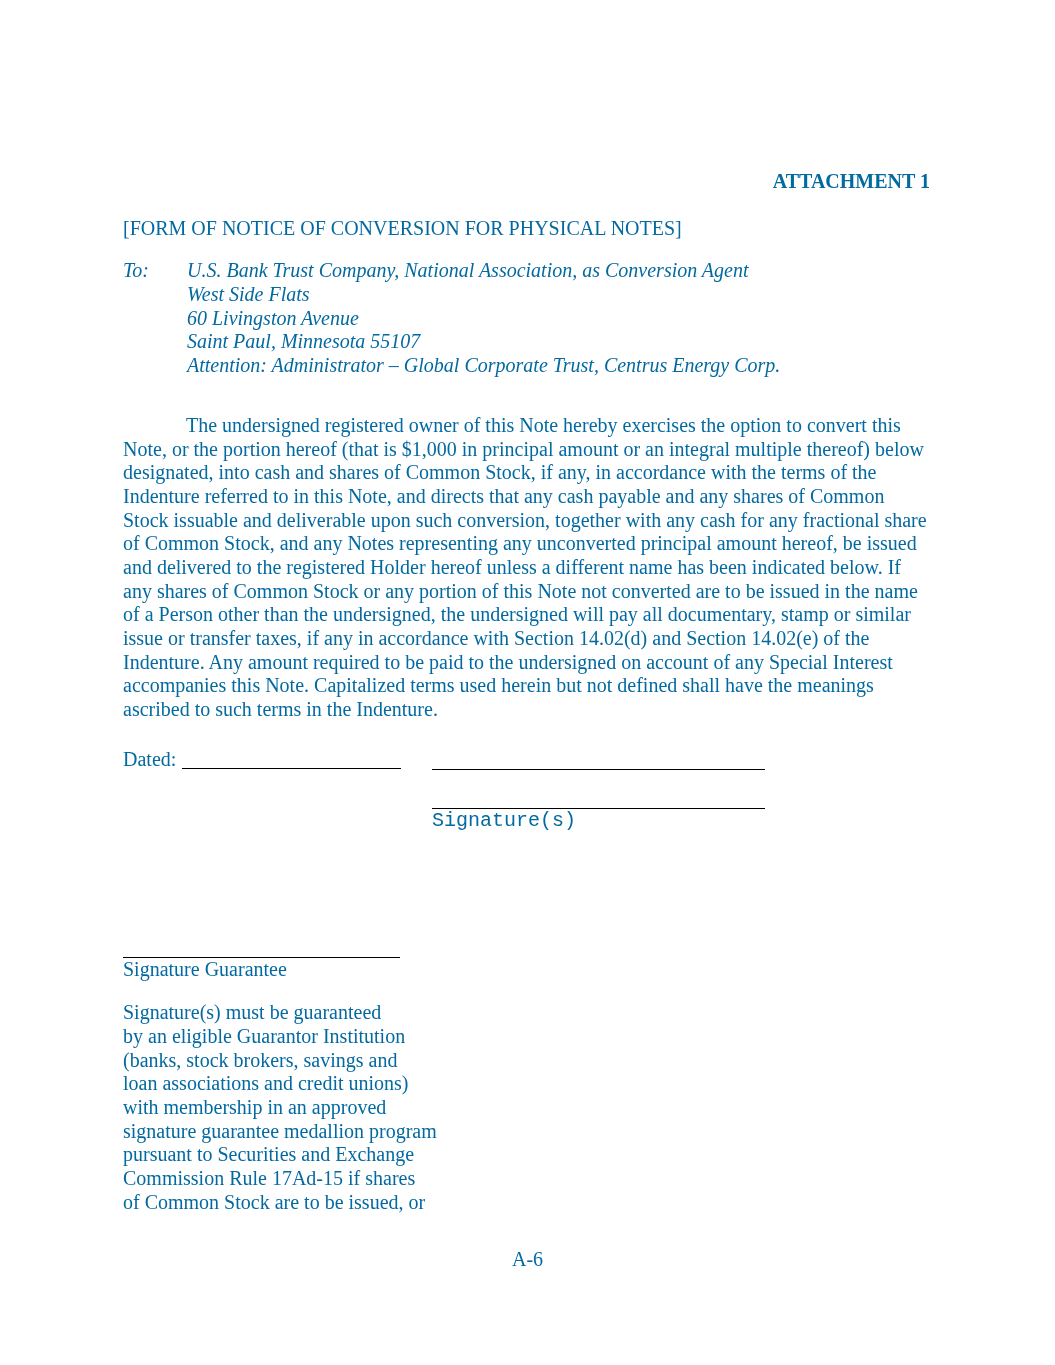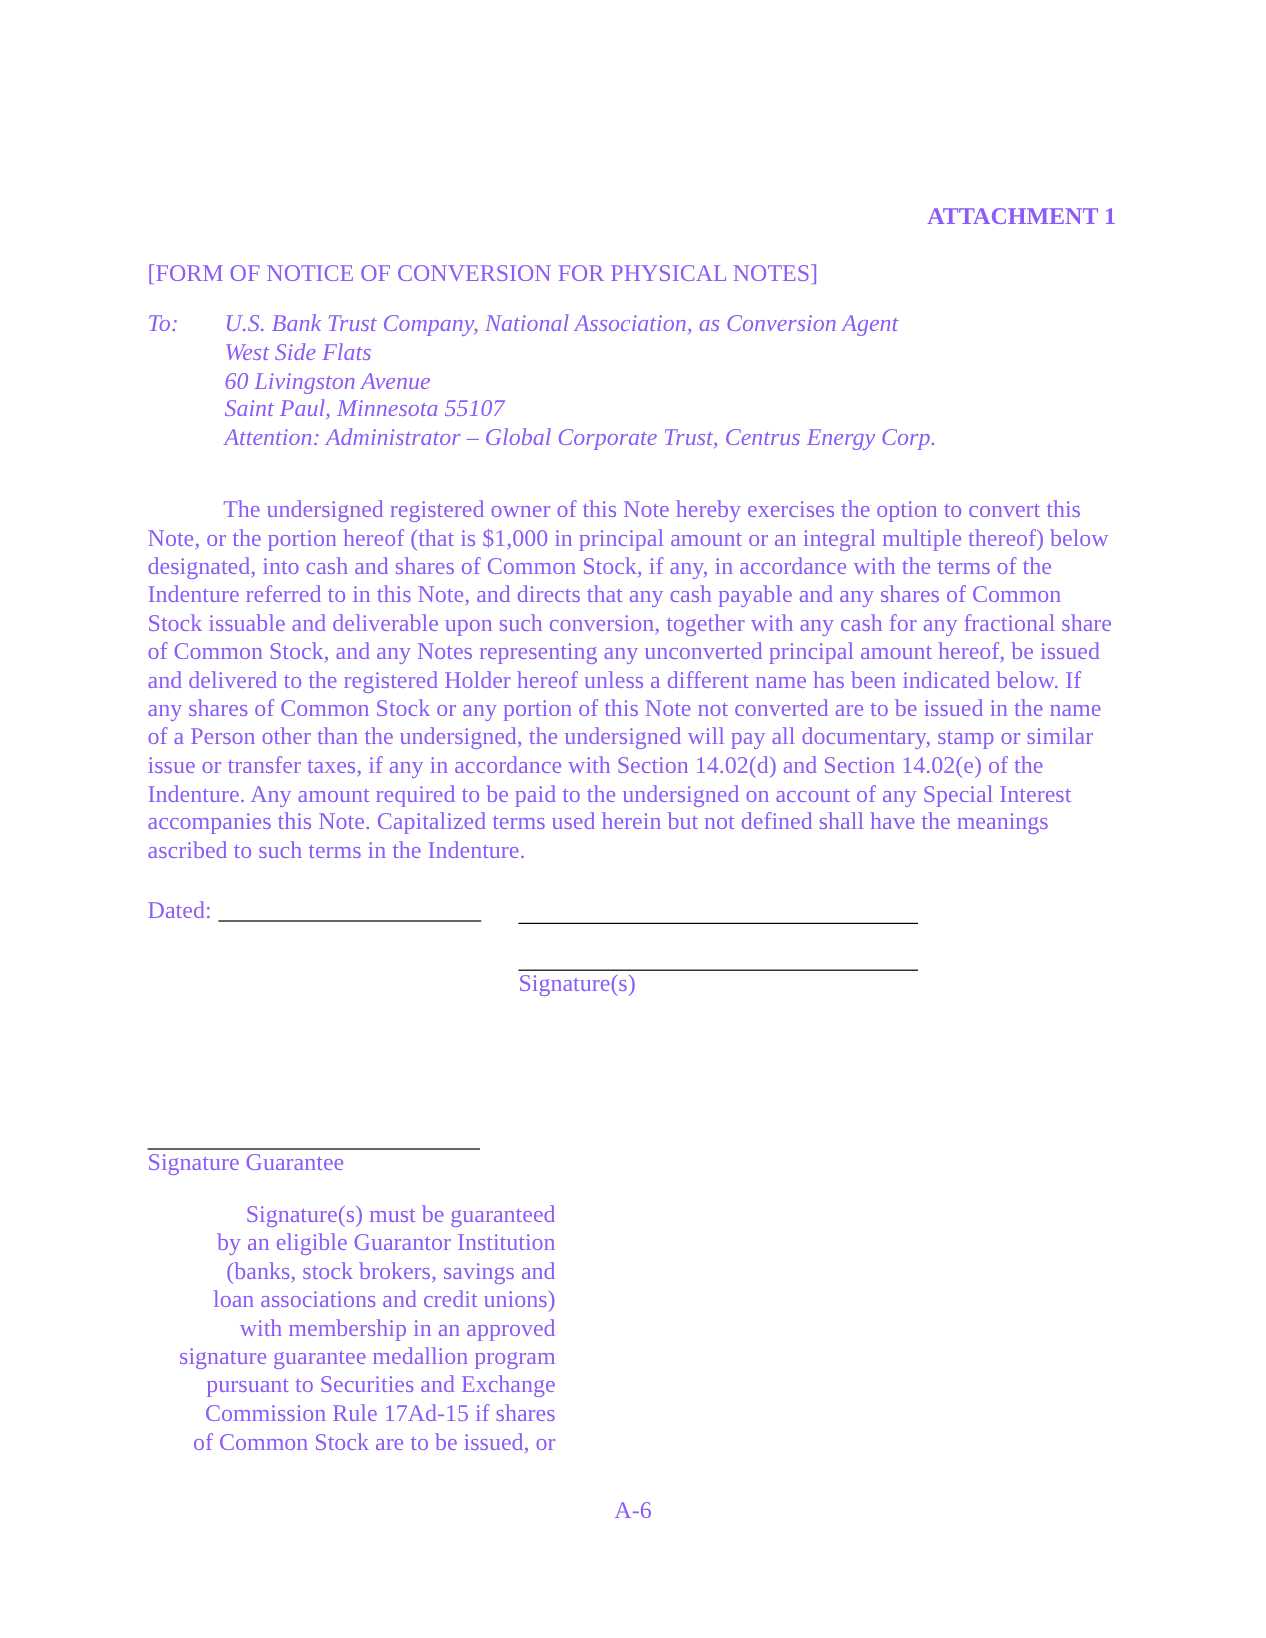--- a/index.html
+++ b/index.html
@@ -5,21 +5,21 @@
   html, body {
     margin: 0;
     padding: 0;
     background: #ffffff;
   }
   .page {
     position: relative;
     width: 1055px;
     height: 1365px;
     background: #ffffff;
-    color: #8b5cf6;
+    color: #0369a1;
     font-family: "Liberation Serif", serif;
     font-size: 20px;
     line-height: 1.185;
     box-sizing: border-box;
     padding: 170px 125px 0 123px;
     overflow: hidden;
   }
 
   .attachment-heading {
     text-align: right;
@@ -70,37 +70,37 @@
     bottom: 2px;
     width: 333px;
     height: 0;
     border-bottom: 1.3px solid #000;
   }
 
   .sig-block {
     margin-left: 309px;
     width: 333px;
     margin-top: 14px;
+    font-family: Liberation Mono, monospace;
   }
   .blank-full {
     display: block;
     height: 22px;
     border-bottom: 1.3px solid #000;
   }
 
   .guarantee-block {
     margin-top: 103px;
     width: 277px;
   }
 
   .guarantee-note {
     margin-top: 19px;
     white-space: pre-line;
     width: 340px;
-    text-align: right;
   }
 
   .page-number {
     position: absolute;
     left: 0;
     right: 0;
     top: 1248px;
     text-align: center;
   }
 </style>

